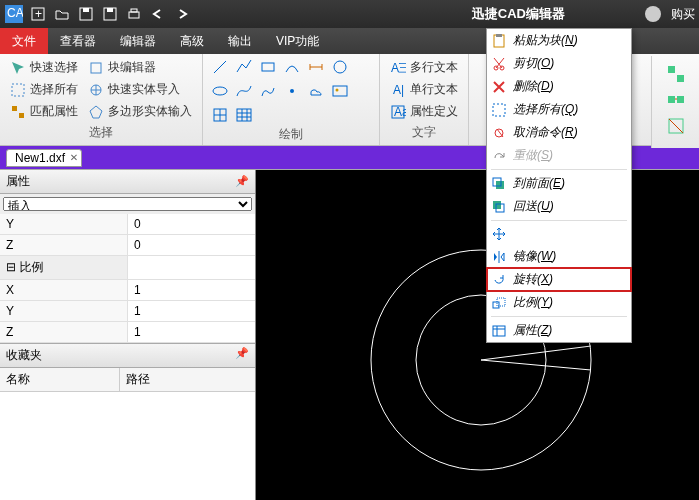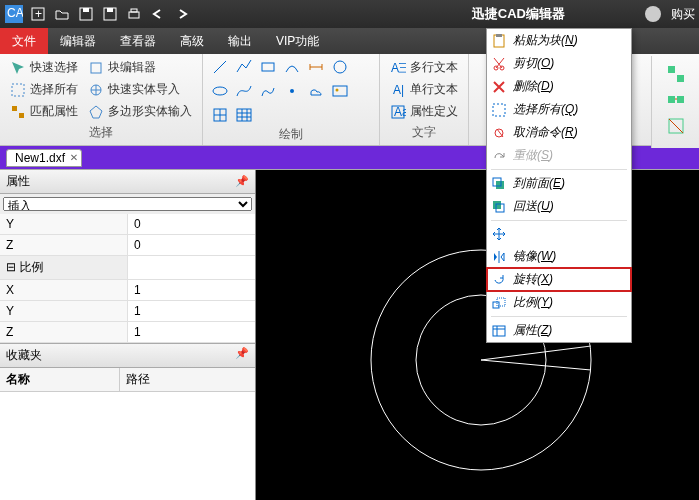--- a/index.html
+++ b/index.html
@@ -38,21 +38,21 @@
 .pin{font-size:11px;color:#555;cursor:pointer;}
 .panel select{width:98%;margin:3px auto;display:block;height:14px;}
 .prop-grid{background:#fff;flex-shrink:0;}
 .prop-row{display:flex;border-bottom:1px solid #e0e0e0;}
 .prop-row .k{width:128px;padding:3px 6px;background:#f8f8f8;border-right:1px solid #e0e0e0;}
 .prop-row .v{flex:1;padding:3px 6px;}
 .prop-row.group .k{background:#eee;font-weight:normal;}
 .fav-header{background:linear-gradient(#f5f5f5,#e0e0e0);padding:3px 6px;border-top:1px solid #aaa;border-bottom:1px solid #aaa;display:flex;justify-content:space-between;}
 .fav-cols{display:flex;border-bottom:1px solid #ccc;background:#f5f5f5;}
 .fav-cols div{padding:3px 6px;}
-.fav-cols .c1{width:120px;border-right:1px solid #ccc;font-weight:bold;}
+.fav-cols .c1{width:120px;border-right:1px solid #ccc;}
 .fav-body{flex:1;background:#fff;}
 
 .canvas{flex:1;background:#000;position:relative;}
 .context-menu{position:absolute;left:486px;top:28px;width:146px;background:#fff;border:1px solid #999;box-shadow:2px 2px 6px rgba(0,0,0,0.3);z-index:100;}
 .cm-item{display:flex;align-items:center;padding:3px 8px 3px 4px;cursor:pointer;gap:6px;font-style:italic;}
 .cm-item.disabled{color:#aaa;cursor:default;}
 .cm-item.highlight{outline:2px solid #d02020;outline-offset:-1px;}
 .cm-sep{height:1px;background:#ddd;margin:2px 4px;}
 .cm-icon{width:16px;height:16px;display:flex;align-items:center;justify-content:center;flex-shrink:0;}
 .cm-text{flex:1;}
@@ -111,22 +111,22 @@
     </span>
   <span class="spacer"></span>
   <span class="app-title">迅捷CAD编辑器</span>
   <span style="width:80px"></span>
   <span class="user-icon"></span>
   <span class="buy">购买</span>
 </div>
 
 <div class="menubar">
   <div class="menu-tab active">文件</div>
+  <div class="menu-tab">查看器</div>
   <div class="menu-tab">编辑器</div>
-  <div class="menu-tab">查看器</div>
   <div class="menu-tab">高级</div>
   <div class="menu-tab">输出</div>
   <div class="menu-tab">VIP功能</div>
 </div>
 
 <div class="ribbon">
   <div class="ribbon-group">
     <div class="rg-body">
       <div class="rg-col">
         <div class="rg-item">

